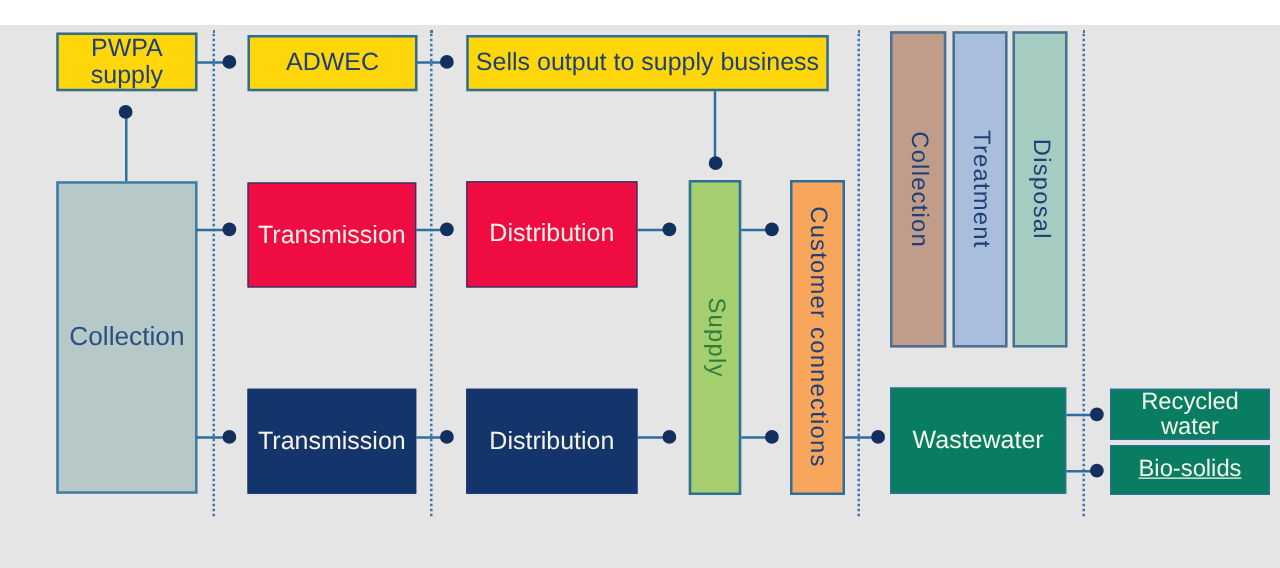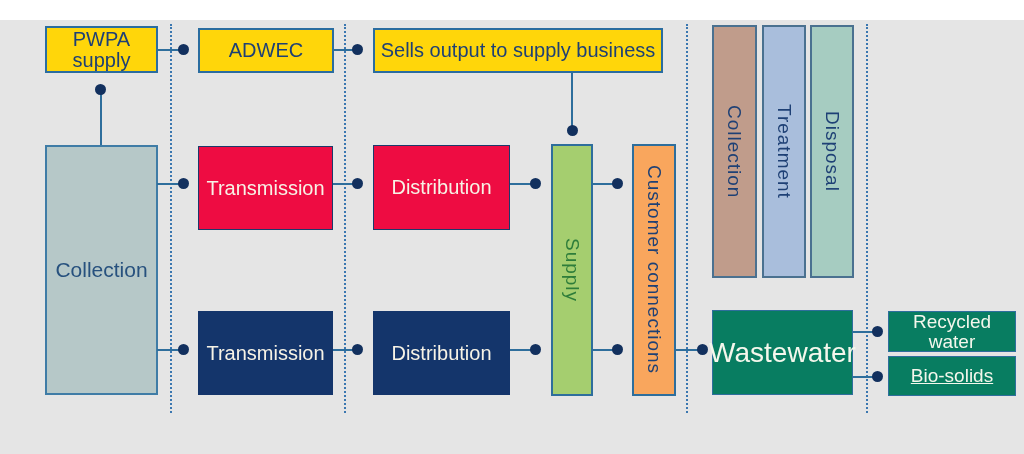--- a/index.html
+++ b/index.html
@@ -24,21 +24,21 @@
   
   .yellow  { background: #FFD60A; border: 2px solid #2B6DA0; color: #1E4075; font-size: 20px; }
   .gray    { background: #B6C8C8; border: 2px solid #3F7CA6; color: #27517E; font-size: 21px; }
   .red     { background: #EE0C42; border: 1px solid #1B3A6B; color: #F7F3E6; font-size: 20px; }
   .navy    { background: #14356B; border: 1px solid #14356B; color: #F7F3E6; font-size: 20px; }
   .green-l { background: #A5CE6F; border: 2px solid #2E6E9C; color: #2E7D3A; font-size: 19px; }
   .orange  { background: #F9A65D; border: 2px solid #2E6E9C; color: #1E4075; font-size: 19px; }
   .tan     { background: #C09C8B; border: 2px solid #4A7190; color: #1E4075; font-size: 19px; }
   .blue-l  { background: #A9BEDC; border: 2px solid #4A7190; color: #1E4075; font-size: 19px; }
   .teal-l  { background: #A6CCC1; border: 2px solid #4A7190; color: #1E4075; font-size: 19px; }
-  .green-d { background: #087D61; border: 1px solid #2E6E9C; color: #F4F7EC; font-size: 28px; }
+  .green-d { background: #087D61; border: 1px solid #2E6E9C; color: #F4F7EC; font-size: 20px; }
   .green-d.small { font-size: 19px; }
 
   .vtext {
     writing-mode: vertical-rl;
     letter-spacing: 1px;
   }
   .sep {
     position: absolute;
     top: 4px;
     height: 389px;

